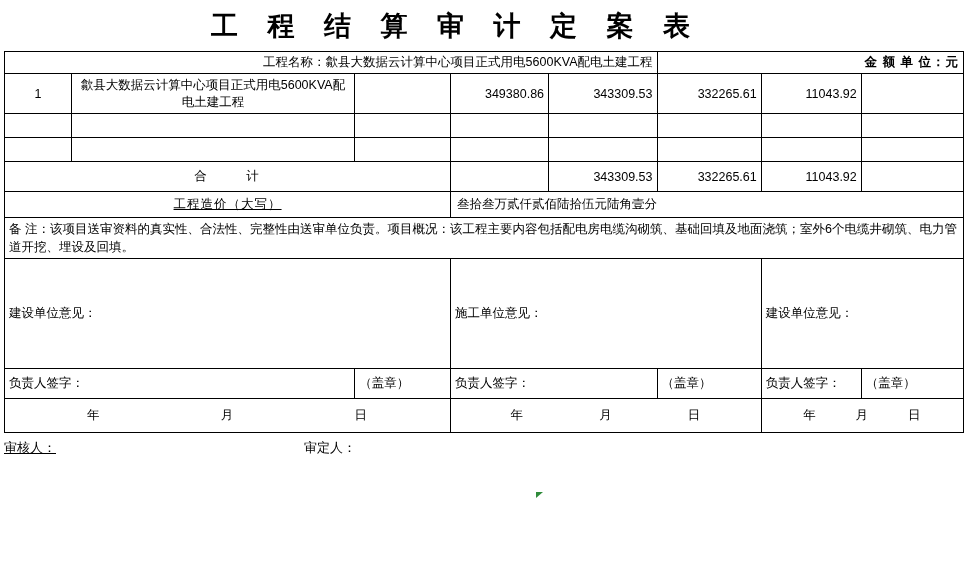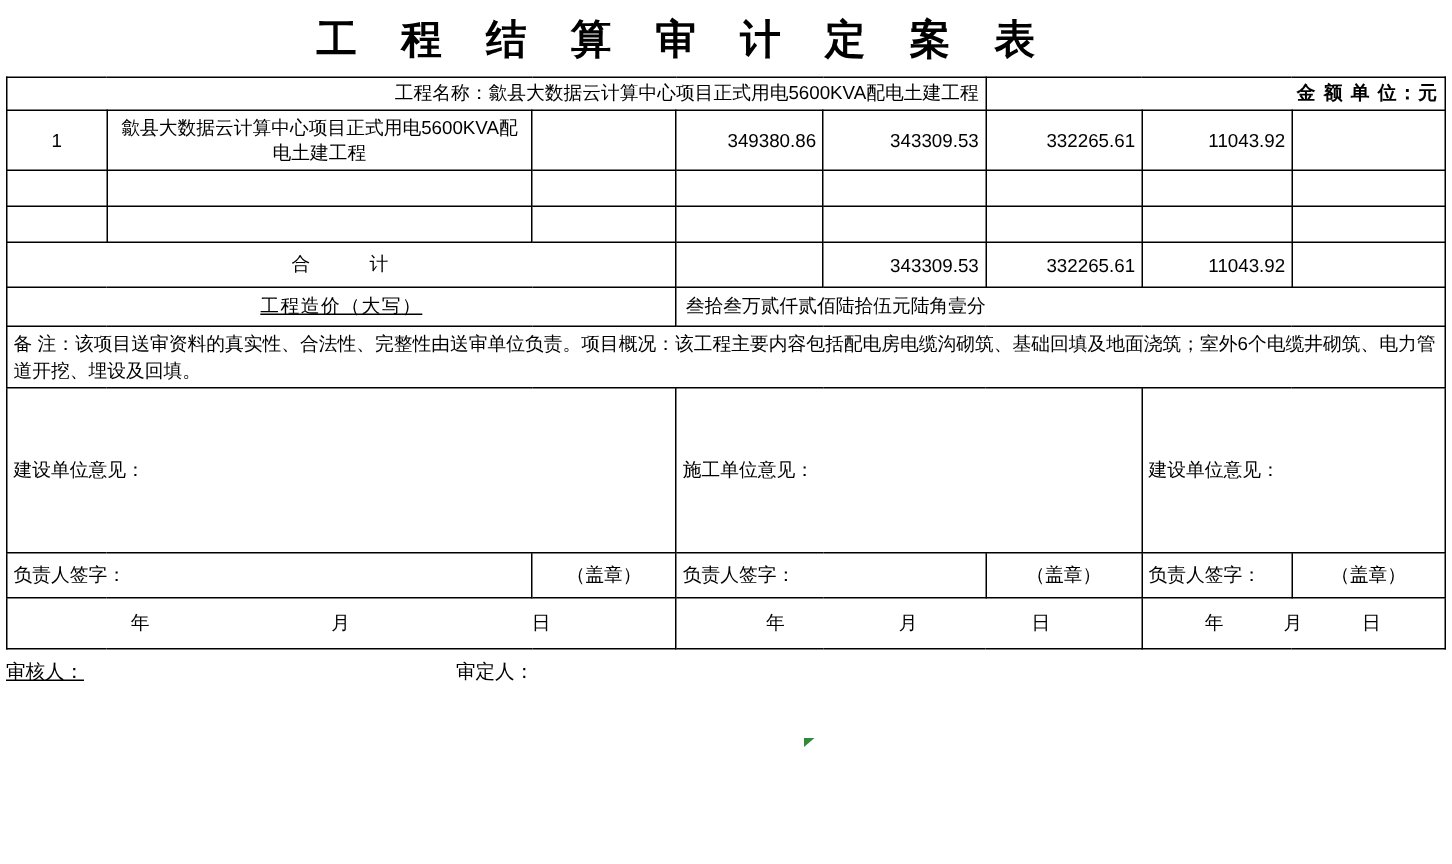--- a/index.html
+++ b/index.html
@@ -91,21 +91,21 @@
     font-size: 13px;
   }
   .sign-cell {
     height: 30px;
     font-size: 13px;
     text-align: left;
     padding-left: 6px;
   }
   .seal {
     font-size: 13px;
-    text-align: center;
+    text-align: left;
   }
   .date-cell {
     height: 34px;
     font-size: 13px;
     text-align: center;
     letter-spacing: 1px;
   }
   .date-inner {
     display: flex;
     justify-content: space-around;

